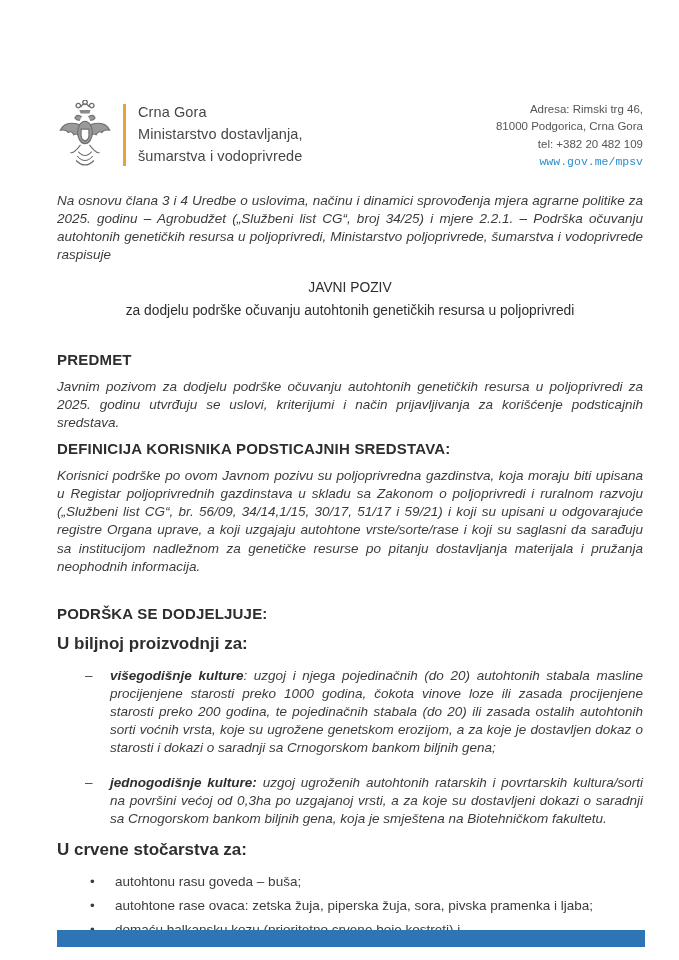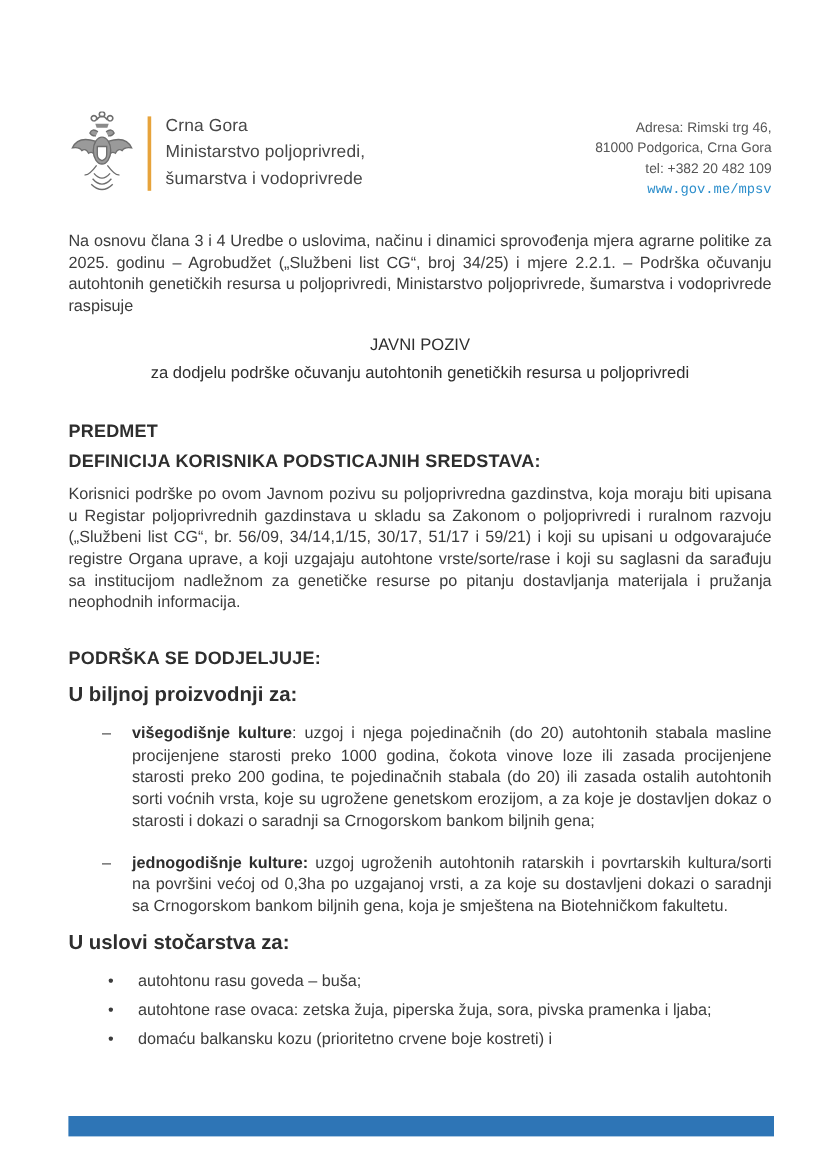--- a/index.html
+++ b/index.html
@@ -15,30 +15,30 @@
   body{font-family:"Liberation Sans","DejaVu Sans",sans-serif;}
   .page{
     position:relative;
     width:679px;height:960px;
     background:#ffffff;
     overflow:hidden;
     padding:86px 36px 0 57px;
     color:var(--text);
   }
   
-  .letterhead{display:flex;justify-content:space-between;align-items:center;height:84px;}
+  .letterhead{display:flex;justify-content:space-between;align-items:flex-end;height:84px;}
   .logo-block{display:flex;align-items:center;}
   .coa{flex:0 0 auto;}
   .gold-divider{width:3px;height:62px;background:var(--gold);margin:0 12px 0 10px;}
   .ministry-text{font-size:14.5px;line-height:1.5;color:#474747;letter-spacing:.1px;}
   .contact-block{text-align:right;font-size:11.5px;line-height:1.5;color:var(--hdr-gray);padding-top:10px;}
   .contact-block .site{color:var(--link);text-decoration:none;display:block;cursor:pointer;font-family:Liberation Mono, monospace;}
   
   .doc{margin-top:22px;}
-  p.just{font-size:13.5px;line-height:1.34;text-align:justify;}
+  p.just{font-size:13.5px;line-height:1.34;text-align:justify;font-style:italic;}
   .intro{margin-top:6px;}
   .title-block{margin-top:13px;text-align:center;font-weight:normal;font-size:13.8px;line-height:1.62;color:var(--heading);}
   h2.sec{font-size:15px;font-weight:bold;color:var(--heading);margin-top:29px;letter-spacing:.2px;}
   h3.sub{font-size:17px;font-weight:bold;color:var(--heading);margin-top:12px;}
   .after-h{margin-top:10px;}
   
   .dash-item{display:flex;margin-top:13px;}
   .dash-item + .dash-item{margin-top:17px;}
   .dash-item .marker{flex:0 0 25px;margin-left:28px;font-size:13.5px;line-height:1.34;}
   .dash-item .itxt{flex:1;}
@@ -74,21 +74,21 @@
         <ellipse cx="50" cy="58" rx="13" ry="20" fill="#9a9a9a" stroke="#6e6e6e"></ellipse>
 
         <path d="M43 52 h14 v12 q0 7 -7 9 q-7 -2 -7 -9 z" fill="#ffffff" stroke="#6e6e6e"></path>
 
         <path d="M42 80 Q30 96 24 94 M58 80 Q70 96 76 94"></path>
         <path d="M38 92 q12 14 24 0 M36 100 q14 16 28 0 M34 108 q16 16 32 0"></path>
       </svg>
       <div class="gold-divider"></div>
       <div class="ministry-text">
         <div>Crna Gora</div>
-        <div>Ministarstvo poljoprivredi,</div>
+        <div>Ministarstvo dostavljanja,</div>
         <div>šumarstva i vodoprivrede</div>
       </div>
     </div>
     <div class="contact-block">
       <div>Adresa: Rimski trg 46,</div>
       <div>81000 Podgorica, Crna Gora</div>
       <div>tel: +382 20 482 109</div>
       <a href="#" class="site">www.gov.me/mpsv</a>
     </div>
   </header>
@@ -96,20 +96,21 @@
   <main class="doc">
 
     <p class="just intro">Na osnovu člana 3 i 4 Uredbe o uslovima, načinu i dinamici sprovođenja mjera agrarne politike za 2025. godinu – Agrobudžet („Službeni list CG“, broj 34/25) i mjere 2.2.1. – Podrška očuvanju autohtonih genetičkih resursa u poljoprivredi, Ministarstvo poljoprivrede, šumarstva i vodoprivrede raspisuje</p>
 
     <div class="title-block">
       <div>JAVNI POZIV</div>
       <div>za dodjelu podrške očuvanju autohtonih genetičkih resursa u poljoprivredi</div>
     </div>
 
     <h2 class="sec">PREDMET</h2>
+    <p class="just after-h">Javnim pozivom za dodjelu podrške očuvanju autohtonih genetičkih resursa u poljoprivredi za 2025. godinu utvrđuju se uslovi, kriterijumi i način prijavljivanja za korišćenje podsticajnih sredstava.</p>
 
     <h2 class="sec" style="margin-top:8px;">DEFINICIJA KORISNIKA PODSTICAJNIH SREDSTAVA:</h2>
     <p class="just after-h">Korisnici podrške po ovom Javnom pozivu su poljoprivredna gazdinstva, koja moraju biti upisana u Registar poljoprivrednih gazdinstava u skladu sa Zakonom o poljoprivredi i ruralnom razvoju („Službeni list CG“, br. 56/09, 34/14,1/15, 30/17, 51/17 i 59/21) i koji su upisani u odgovarajuće registre Organa uprave, a koji uzgajaju autohtone vrste/sorte/rase i koji su saglasni da sarađuju sa institucijom nadležnom za genetičke resurse po pitanju dostavljanja materijala i pružanja neophodnih informacija.</p>
 
     <h2 class="sec">PODRŠKA SE DODJELJUJE:</h2>
 
     <h3 class="sub">U biljnoj proizvodnji za:</h3>
 
     <div class="dash-item">
       <span class="marker">–</span>
@@ -118,21 +119,21 @@
       </p>
     </div>
 
     <div class="dash-item">
       <span class="marker">–</span>
       <p class="just itxt">
         <b>jednogodišnje kulture:</b><span> uzgoj ugroženih autohtonih ratarskih i povrtarskih kultura/sorti na površini većoj od 0,3ha po uzgajanoj vrsti, a za koje su dostavljeni dokazi o saradnji sa Crnogorskom bankom biljnih gena, koja je smještena na Biotehničkom fakultetu.</span>
       </p>
     </div>
 
-    <h3 class="sub stoc-head">U uslovi stočarstva za:</h3>
+    <h3 class="sub stoc-head">U crvene stočarstva za:</h3>
 
     <div class="bullet-list">
       <div class="bullet-item">
         <span class="marker">•</span>
         <span>autohtonu rasu goveda – buša;</span>
       </div>
       <div class="bullet-item">
         <span class="marker">•</span>
         <span>autohtone rase ovaca: zetska žuja, piperska žuja, sora, pivska pramenka i ljaba;</span>
       </div>

